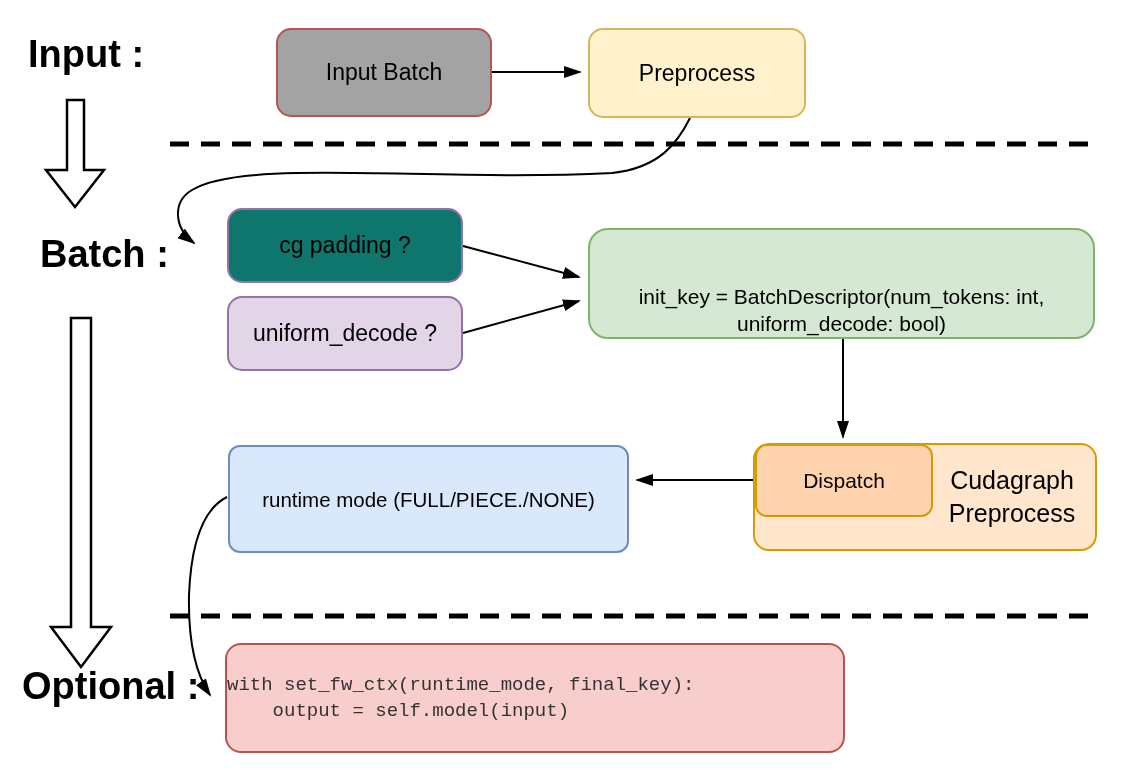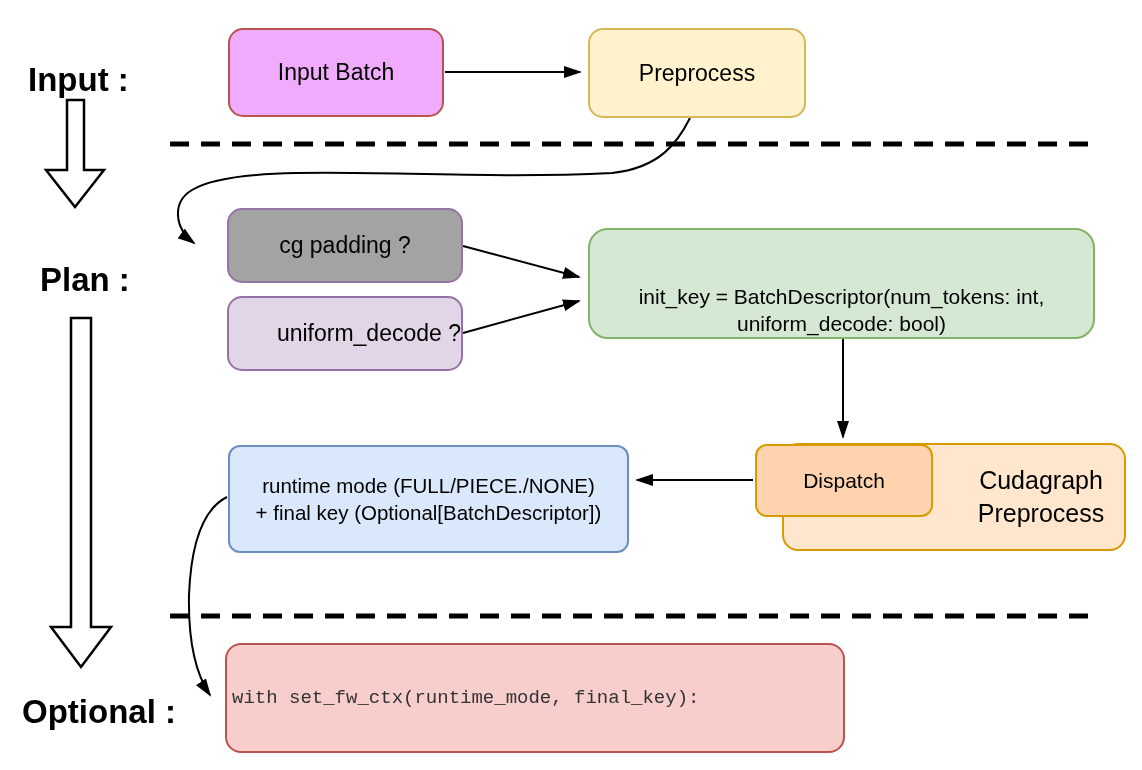--- a/index.html
+++ b/index.html
@@ -1,21 +1,21 @@
 <!DOCTYPE html>
 <html><head>
 <meta charset="utf-8">
 <style>
   html,body { margin:0; padding:0; background:#ffffff; }
   .canvas {
     position:relative; width:1142px; height:770px; background:#ffffff;
     font-family:"Liberation Sans", sans-serif; color:#000; overflow:hidden;
   }
   .connectors { position:absolute; left:0; top:0; width:1142px; height:770px; pointer-events:none; }
-  .section-label { position:absolute; font-weight:700; font-size:33px; color:#000; white-space:nowrap;margin-top:28px; }
+  .section-label { position:absolute; font-weight:700; font-size:38px; color:#000; white-space:nowrap; }
   #lbl-input   { left:28px;  top:33px;  }
   #lbl-plan    { left:40px;  top:233px; }
   #lbl-execute { left:22px;  top:665px; }
   .node {
     position:absolute; box-sizing:border-box; border:2px solid #666; border-radius:15px;
     display:flex; flex-direction:column; align-items:center; justify-content:center;
     text-align:center; color:#000;
   }
   .node-line { display:block; }
   #n-input-batch    { left:228px; top:28px;  width:216px; height:89px;  font-size:23px; background:#f8cecc; border-color:#b85450; }
@@ -24,21 +24,21 @@
   #n-uniform-decode { left:227px; top:296px; width:236px; height:75px;  font-size:23px; background:#e1d5e7; border-color:#9673a6; }
   #n-init-key       { left:588px; top:228px; width:507px; height:111px; font-size:21px; line-height:27px; border-radius:20px; background:#d5e8d4; border-color:#82b366; }
   #n-cudagraph      { left:753px; top:443px; width:344px; height:108px; font-size:25px; line-height:33px; border-radius:16px; background:#ffe6cc; border-color:#d79b00; }
   .cud-label { position:absolute; left:180px; right:6px; top:0; bottom:0;
                display:flex; flex-direction:column; align-items:center; justify-content:center; }
   #n-dispatch       { left:755px; top:444px; width:178px; height:73px;  font-size:21px; border-radius:12px; background:#ffd3ae; border-color:#d79b00; }
   #n-runtime-mode   { left:228px; top:445px; width:401px; height:108px; font-size:20.5px; line-height:27px; border-radius:12px; background:#dae8fc; border-color:#6c8ebf; }
   #n-execute-code   { left:225px; top:643px; width:620px; height:110px; border-radius:16px;
                       background:#f8cecc; border-color:#b85450;
                       font-family:"Liberation Mono", monospace; font-size:19px; line-height:26px;
-                      align-items:flex-start; text-align:left; padding-left:5px; color:#333; }
+                      align-items:flex-start; text-align:left; color:#333; }
   .code-line { display:block; white-space:pre; }
 </style>
 </head>
 <body>
 
 <div class="canvas">
 
   <svg class="connectors" viewBox="0 0 1142 770" xmlns="http://www.w3.org/2000/svg">
     <defs>
       <marker id="arw" markerWidth="10" markerHeight="8" refX="8" refY="3" orient="auto" markerUnits="strokeWidth">
@@ -55,53 +55,53 @@
     <path d="M445,72 L580,72" fill="none" stroke="#000" stroke-width="2" marker-end="url(#arw)"></path>
     <path d="M690,118 C678,142 660,168 612,173 C430,182 244,158 192,190 C172,202 174,228 194,243" fill="none" stroke="#000" stroke-width="2" marker-end="url(#arw)"></path>
     <path d="M463,246 L579,277" fill="none" stroke="#000" stroke-width="2" marker-end="url(#arw)"></path>
     <path d="M463,333 L579,301" fill="none" stroke="#000" stroke-width="2" marker-end="url(#arw)"></path>
     <path d="M843,339 L843,437" fill="none" stroke="#000" stroke-width="2" marker-end="url(#arw)"></path>
     <path d="M753,480 L637,480" fill="none" stroke="#000" stroke-width="2" marker-end="url(#arw)"></path>
     <path d="M227,497 C203,509 191,545 189,595 C188,645 197,676 210,695" fill="none" stroke="#000" stroke-width="2" marker-end="url(#arw)"></path>
   </svg>
 
   <div class="section-label" id="lbl-input">Input :</div>
-  <div class="section-label" id="lbl-plan">Plan :</div>
+  <div class="section-label" id="lbl-plan">Batch :</div>
   <div class="section-label" id="lbl-execute">Optional :</div>
 
-  <div class="node" id="n-input-batch" style="background-color: #f0abfc; border-color: rgb(184, 84, 80);">
+  <div class="node" id="n-input-batch" style="background-color: #a3a3a3; border-color: rgb(184, 84, 80); margin-left: 48px;">
     <span class="node-line">Input Batch</span>
   </div>
   <div class="node" id="n-preprocess" style="background-color: rgb(255, 242, 204); border-color: rgb(214, 182, 86);">
     <span class="node-line">Preprocess</span>
   </div>
 
-  <div class="node" id="n-cg-padding" style="background-color: #a3a3a3; border-color: rgb(150, 115, 166);">
+  <div class="node" id="n-cg-padding" style="background-color: #0f766e; border-color: rgb(150, 115, 166);">
     <span class="node-line">cg padding ?</span>
   </div>
-  <div class="node" id="n-uniform-decode" style="background-color: rgb(225, 213, 231); border-color: rgb(150, 115, 166); align-items: flex-end;">
+  <div class="node" id="n-uniform-decode" style="background-color: rgb(225, 213, 231); border-color: rgb(150, 115, 166);">
     <span class="node-line">uniform_decode ?</span>
   </div>
   <div class="node" id="n-init-key" style="background-color: rgb(213, 232, 212); border-color: rgb(130, 179, 102); justify-content: flex-end;">
     <span class="node-line">init_key = BatchDescriptor(num_tokens: int,</span>
     <span class="node-line">uniform_decode: bool)</span>
   </div>
 
-  <div class="node" id="n-cudagraph" style="background-color: rgb(255, 230, 204); border-color: rgb(215, 155, 0); margin-left: 29px;">
+  <div class="node" id="n-cudagraph" style="background-color: rgb(255, 230, 204); border-color: rgb(215, 155, 0);">
     <div class="cud-label">
       <span class="node-line">Cudagraph</span>
       <span class="node-line">Preprocess</span>
     </div>
   </div>
   <div class="node" id="n-dispatch" style="background-color: rgb(255, 211, 174); border-color: rgb(215, 155, 0);">
     <span class="node-line">Dispatch</span>
   </div>
 
   <div class="node" id="n-runtime-mode" style="background-color: rgb(218, 232, 252); border-color: rgb(108, 142, 191);">
     <span class="node-line">runtime mode (FULL/PIECE./NONE)</span>
-    <span class="node-line">+ final key (Optional[BatchDescriptor])</span>
   </div>
 
   <div class="node" id="n-execute-code" style="background-color: rgb(248, 206, 204); border-color: rgb(184, 84, 80);">
     <span class="code-line">with set_fw_ctx(runtime_mode, final_key):</span>
+    <span class="code-line">    output = self.model(input)</span>
   </div>
 
 </div>
 
 </body></html>

